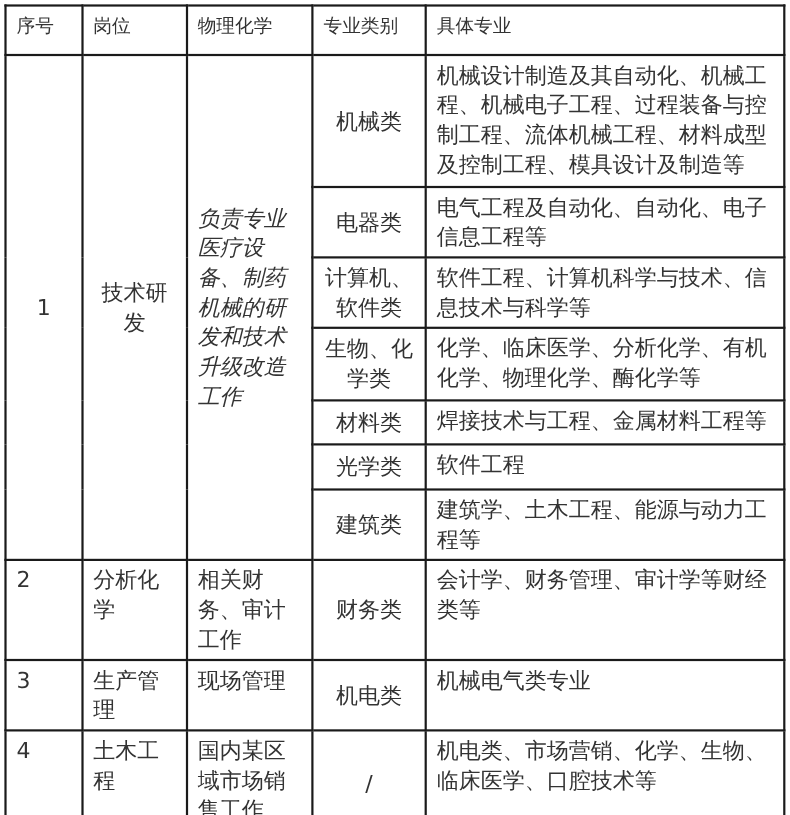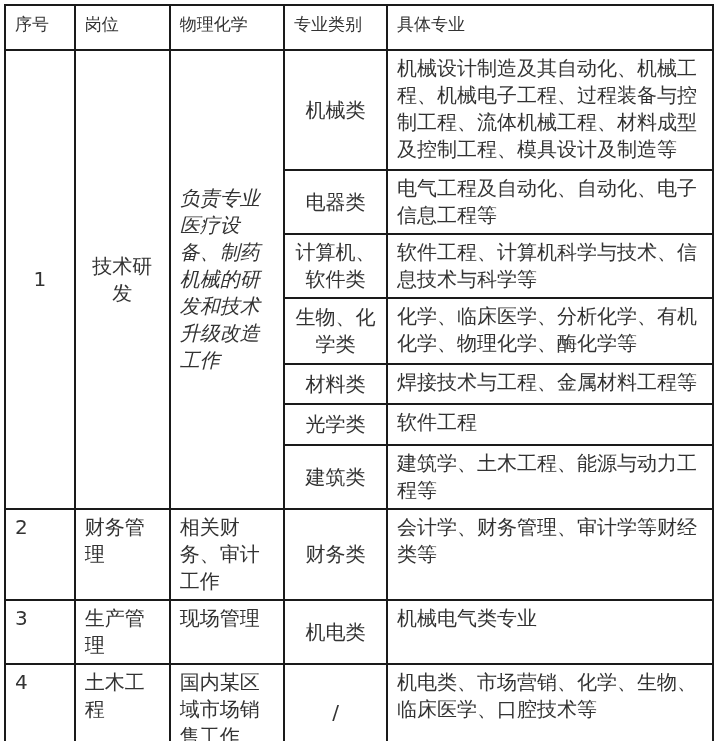--- a/index.html
+++ b/index.html
@@ -61,21 +61,21 @@
     <td class="c">光学类</td>
     <td>软件工程</td>
   </tr>
   <tr style="height:63px">
     <td class="c">建筑类</td>
     <td>建筑学、土木工程、能源与动力工程等</td>
   </tr>
 
   <tr style="height:76px">
     <td>2</td>
-    <td>财务管理</td>
+    <td>分析化学</td>
     <td>相关财务、审计工作</td>
     <td class="c">财务类</td>
     <td>会计学、财务管理、审计学等财经类等</td>
   </tr>
 
   <tr style="height:42px">
     <td>3</td>
     <td>生产管理</td>
     <td>现场管理</td>
     <td class="c">机电类</td>

